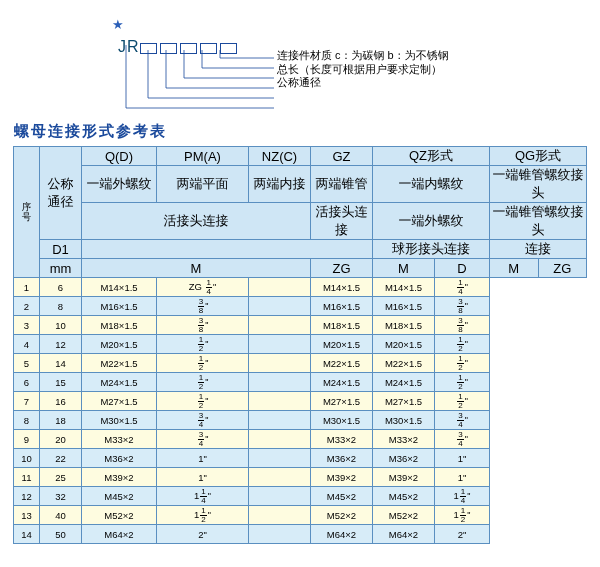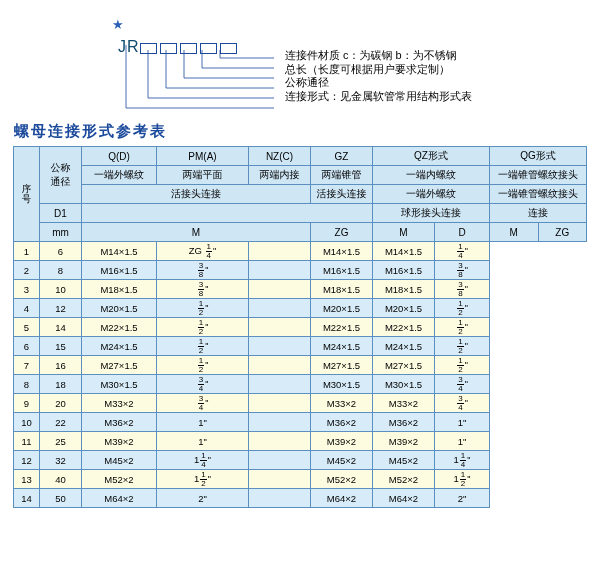--- a/index.html
+++ b/index.html
@@ -27,21 +27,21 @@
     position:absolute;left:118px;top:38px;
     font-size:16px;color:#0c4a6e;letter-spacing:1px;text-align:right;
   }
   .boxes{position:absolute;left:140px;top:40px;}
   .boxes span{
     display:inline-block;width:15px;height:9px;
     border:1px solid #1b4a9c;margin-right:3px;background:#fff;
   }
   .leaders{position:absolute;left:0;top:0;width:600px;height:115px;}
   .labels{position:absolute;left:277px;top:49px;font-size:11px;line-height:13.6px;}
-  .labels div{white-space:nowrap;margin-left:8px;}
+  .labels div{white-space:nowrap;}
 
   
   .tbl-title{
     position:absolute;left:14px;top:122px;
     font-size:15px;font-weight:bold;color:#1b4a9c;
     letter-spacing:2px;
   }
 
   
   .tbl-wrap{position:absolute;left:13px;top:146px;width:574px;}
@@ -53,21 +53,21 @@
   }
   td,th{
     border:1px solid #5a8fc0;
     text-align:center;
     vertical-align:middle;
     padding:0;
     height:18px;
     font-weight:normal;
     color:#000;
   }
-  thead td{background:#cfe6f5;font-size:10px;}
+  thead td{background:#cfe6f5;font-size:13px;}
   .hdr-seq{width:26px;}
   .hdr-dn{width:42px;}
   .col-q{width:75px;}
   .col-gz{width:92px;}
   .col-qz1{width:62px;}
   .col-qz2{width:62px;}
   .col-qg1{width:62px;}
   .col-qg2{width:55px;}
 
   tbody td{background:#fefce0;}
@@ -115,21 +115,20 @@
 
         <line x1="126" y1="45" x2="126" y2="108"></line>
         <line x1="126" y1="108" x2="274" y2="108"></line>
       </g>
     </svg>
 
     <div class="labels">
       <div>连接件材质  c：为碳钢  b：为不锈钢</div>
       <div>总长（长度可根据用户要求定制）</div>
       <div>公称通径</div>
-      <div>连接形式：见金属软管常用结构形式表</div>
     </div>
   </div>
 
   <div class="tbl-title">螺母连接形式参考表</div>
 
   <div class="tbl-wrap">
     <table>
       <colgroup>
         <col class="hdr-seq">
           <col class="hdr-dn">

